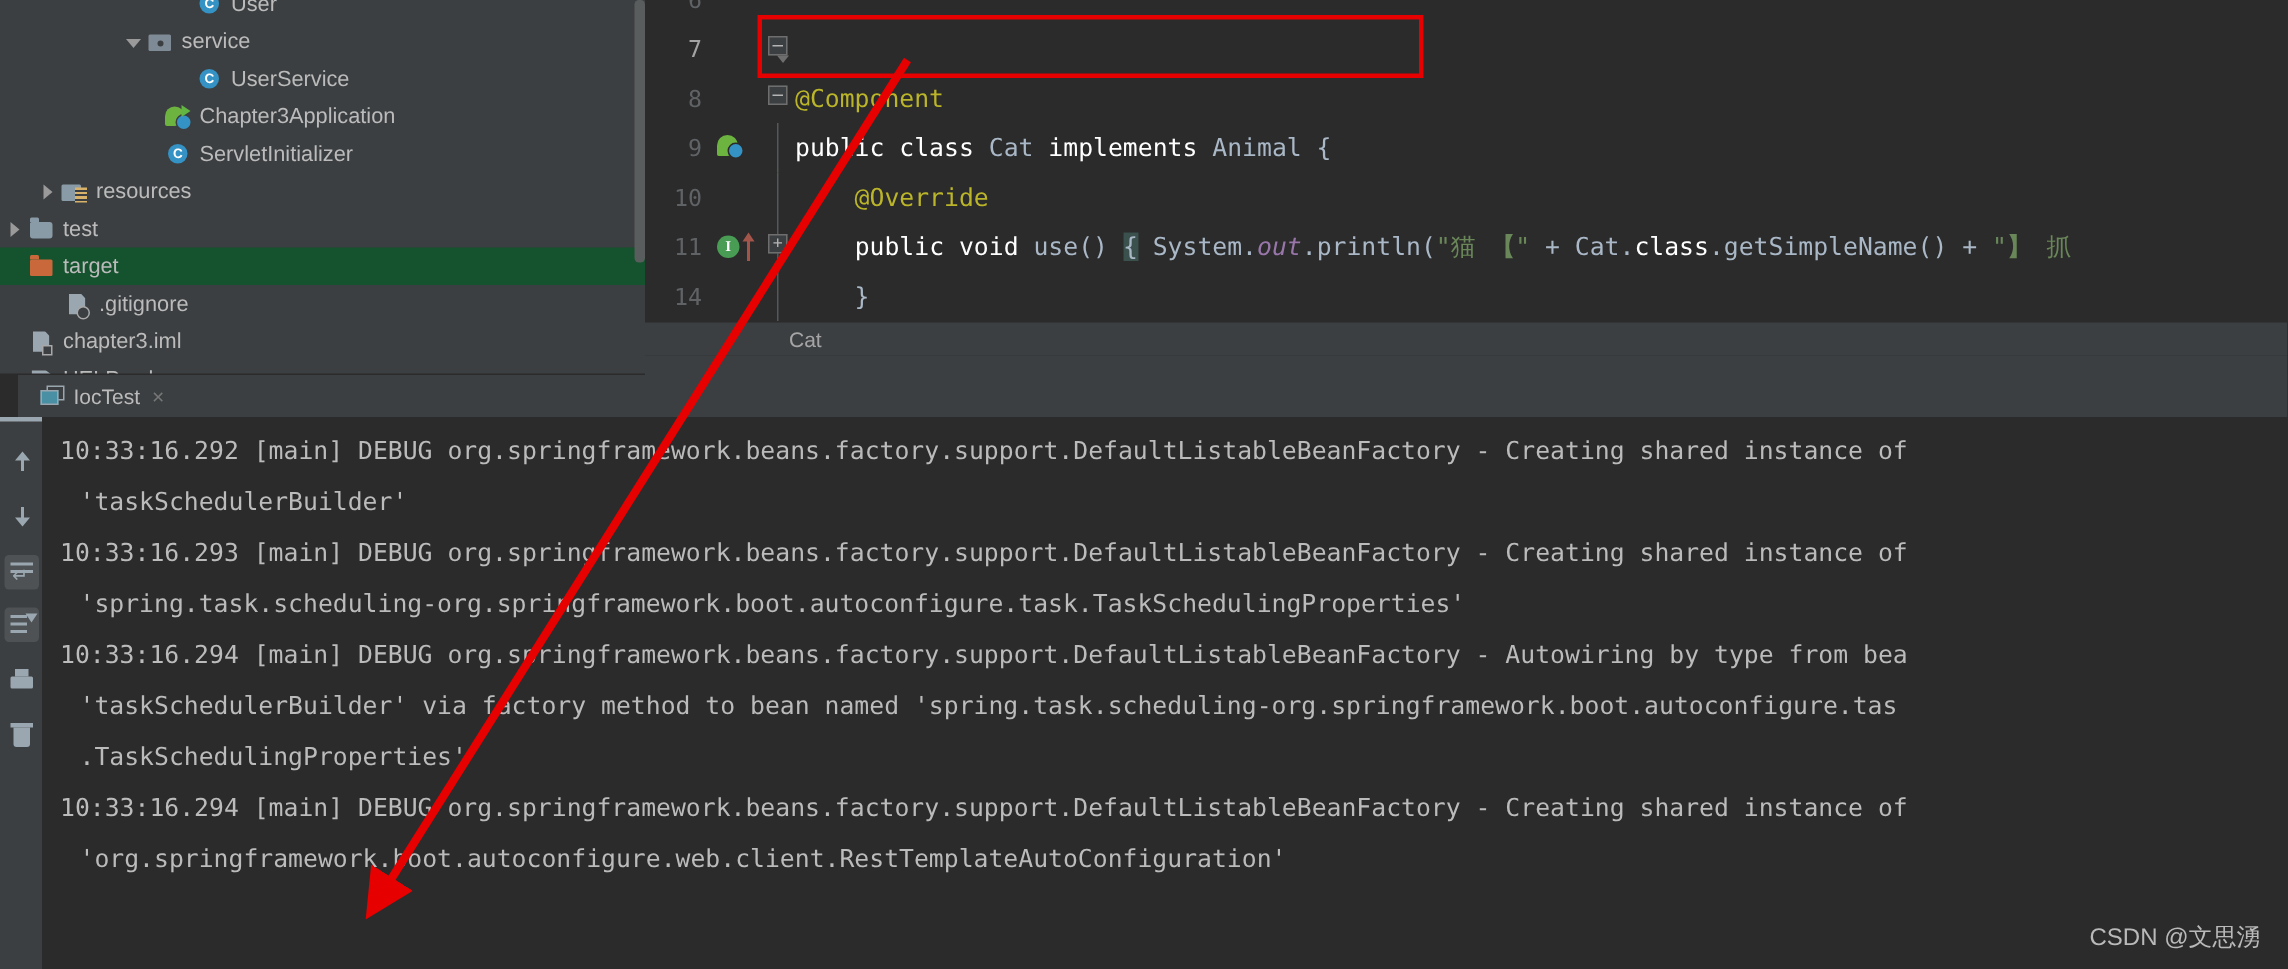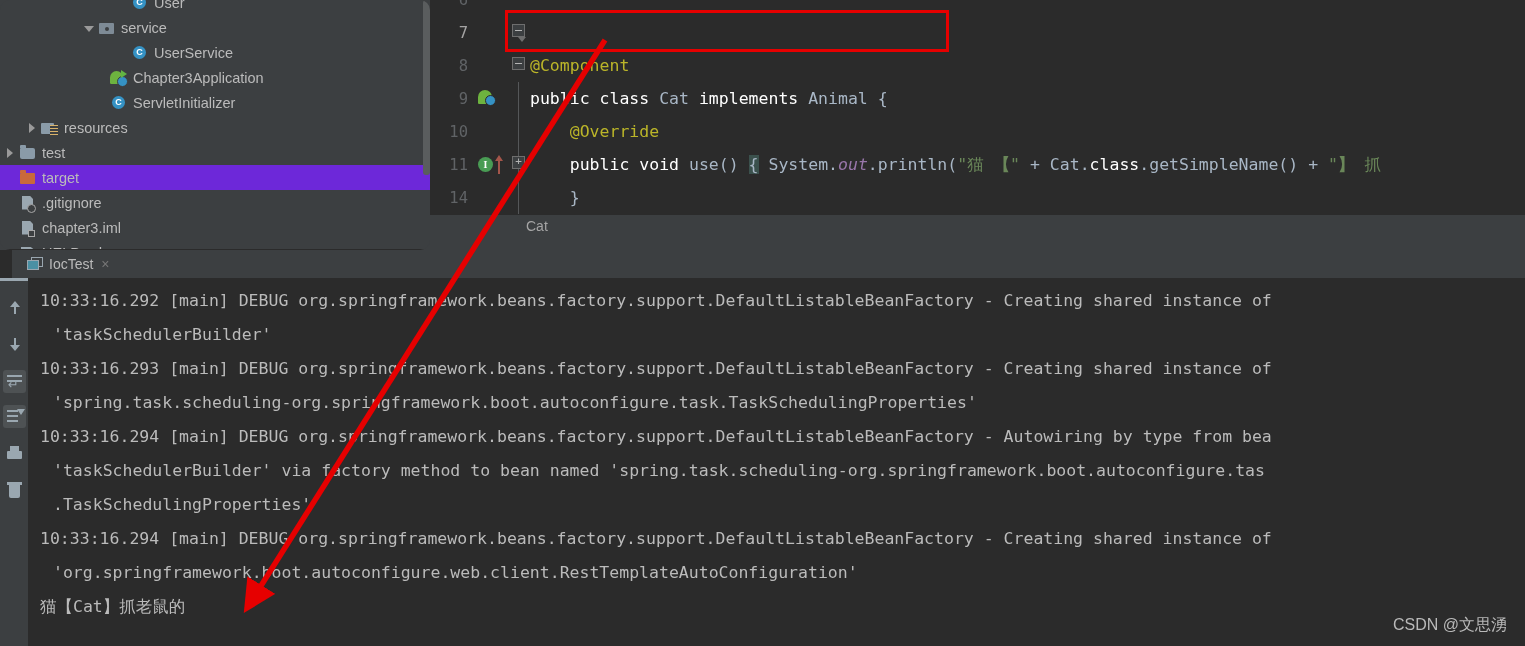--- a/index.html
+++ b/index.html
@@ -17,33 +17,32 @@
     -webkit-font-smoothing: antialiased;
   }
 
   
   #project-tree {
     position: absolute;
     left: 0; top: 0;
     width: 430px; height: 250px;
     background: #3C3F41;
     overflow: hidden;
-    border-radius: 10px;
   }
   .tree-row {
     position: relative;
     height: 25px;
     display: flex;
     align-items: center;
     font-size: 14.5px;
     color: #BBBBBB;
     white-space: nowrap;
   }
   .tree-row.selected {
-    background: #6d28d9;
+    background: #14532d;
   }
   .tree-indent { display: inline-block; }
   .arrow {
     width: 14px; height: 14px;
     position: relative;
     flex: 0 0 14px;
     margin-right: 2px;
   }
   .arrow.down::before {
     content: "";
@@ -696,21 +695,21 @@
           <span class="arrow right"></span>
           <span class="ic ic-folder"></span>
           <span class="tree-label">test</span>
         </div>
         <div class="tree-row selected" style="position: absolute; left: 0px; top: 165px; width: 430px;">
           <span class="tree-indent" style="width: 3px;"></span>
           <span class="arrow "></span>
           <span class="ic ic-folder-orange"></span>
           <span class="tree-label">target</span>
         </div>
-        <div class="tree-row" style="position: absolute; left: 0px; top: 190px; width: 430px;">
+        <div class="tree-row" style="position: absolute; left: 0px; top: 190px; width: 430px; padding-left: 24px;">
           <span class="tree-indent" style="width: 3px;"></span>
           <span class="arrow "></span>
           <span class="ic ic-file ic-file-badge"></span>
           <span class="tree-label">.gitignore</span>
         </div>
         <div class="tree-row" style="position: absolute; left: 0px; top: 215px; width: 430px;">
           <span class="tree-indent" style="width: 3px;"></span>
           <span class="arrow "></span>
           <span class="ic ic-file ic-iml"></span>
           <span class="tree-label">chapter3.iml</span>
@@ -768,21 +767,20 @@
       <div id="console-lines">
           <div class="log-line">10:33:16.292 [main] DEBUG org.springframework.beans.factory.support.DefaultListableBeanFactory - Creating shared instance of</div>
           <div class="log-line indent">'taskSchedulerBuilder'</div>
           <div class="log-line">10:33:16.293 [main] DEBUG org.springframework.beans.factory.support.DefaultListableBeanFactory - Creating shared instance of</div>
           <div class="log-line indent">'spring.task.scheduling-org.springframework.boot.autoconfigure.task.TaskSchedulingProperties'</div>
           <div class="log-line">10:33:16.294 [main] DEBUG org.springframework.beans.factory.support.DefaultListableBeanFactory - Autowiring by type from bea</div>
           <div class="log-line indent">'taskSchedulerBuilder' via factory method to bean named 'spring.task.scheduling-org.springframework.boot.autoconfigure.tas</div>
           <div class="log-line indent">.TaskSchedulingProperties'</div>
           <div class="log-line">10:33:16.294 [main] DEBUG org.springframework.beans.factory.support.DefaultListableBeanFactory - Creating shared instance of</div>
           <div class="log-line indent">'org.springframework.boot.autoconfigure.web.client.RestTemplateAutoConfiguration'</div>
-          <div class="log-line">猫【Cat】抓老鼠的</div>
         </div>
     </div>
   </div>
 
   <svg id="arrow-overlay" viewBox="0 0 1525 646" xmlns="http://www.w3.org/2000/svg">
     <defs>
       <marker id="ah" markerWidth="6" markerHeight="6" refX="3.2" refY="3" orient="auto" markerUnits="strokeWidth">
         <path d="M0,0 L6,3 L0,6 z" fill="#E60000"></path>
       </marker>
     </defs>

